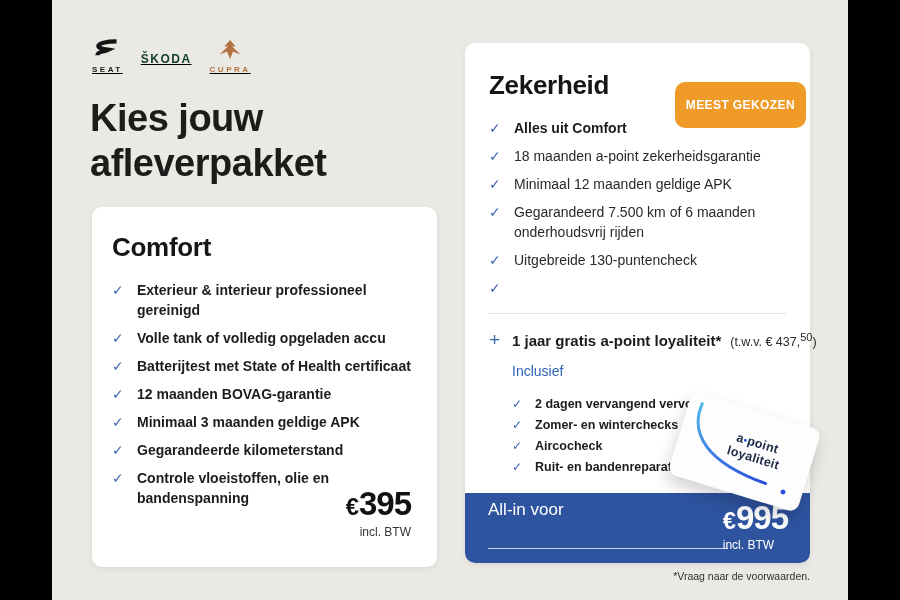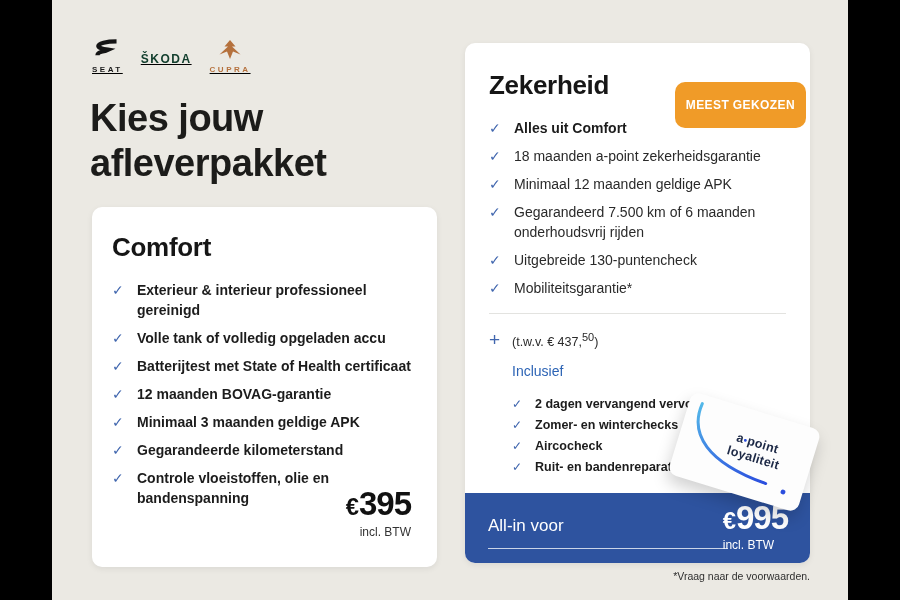--- a/index.html
+++ b/index.html
@@ -59,21 +59,21 @@
   .loy-card{position:absolute;left:212px;top:366px;width:135px;height:86px;background:#fdfdfd;
     border-radius:9px;transform:rotate(17deg);box-shadow:0 8px 16px rgba(0,0,0,.18);z-index:3;}
   .loy-card svg{position:absolute;left:0;top:0;}
   .loy-text{position:absolute;left:28px;right:8px;top:24px;text-align:center;
     font-size:12.5px;font-weight:bold;color:#1d2946;line-height:15px;letter-spacing:.3px;}
   .loy-text .dot{color:#2b4ede;font-size:10px;}
 
   
   .zfooter{position:absolute;left:0;right:0;bottom:0;height:70px;background:#2e539f;
     border-radius:0 0 10px 10px;z-index:2;}
-  .allin{position:absolute;left:23px;top:23px;color:#fff;font-size:17px;}
+  .allin{position:absolute;left:23px;top:7px;color:#fff;font-size:17px;}
   .rule{position:absolute;left:23px;top:55px;width:240px;height:1px;background:rgba(255,255,255,.75);}
   .zprice{position:absolute;right:22px;top:6px;text-align:left;color:#fff;}
   .zprice .amount{font-size:33px;font-weight:bold;letter-spacing:-1px;}
   .zprice .amount .cur{font-size:0.72em;font-weight:600;margin-right:1px;}
   .zprice .vat{font-size:12px;margin-top:1px;}
 
   .footnote{position:absolute;right:38px;top:570px;font-size:10.5px;color:#2f2f2f;}
 </style>
 </head>
 <body>
@@ -161,26 +161,26 @@
             <li>
               <span class="ck">✓</span>
               <span class="tx">Gegarandeerd 7.500 km of 6 maanden onderhoudsvrij rijden</span>
             </li>
             <li>
               <span class="ck">✓</span>
               <span class="tx">Uitgebreide 130-puntencheck</span>
             </li>
             <li>
               <span class="ck">✓</span>
-              <span class="tx">Mobiliteitsgarantie*</span>
             </li>
           </ul>
         <div class="divider"></div>
         <div class="loyalty-line">
           <span class="plus">+</span>
+          <span class="lt">1 jaar gratis a-point loyaliteit*</span>
           <span class="twv"><span>(t.w.v. € 437,</span><sup>50</sup><span>)</span></span>
         </div>
         <div class="inclusief">
           <div class="inc-label">Inclusief</div>
           <ul id="inc-list">
               <li>
                 <span class="ck">✓</span>
                 <span class="tx b">2 dagen vervangend vervoer</span>
               </li>
               <li>

